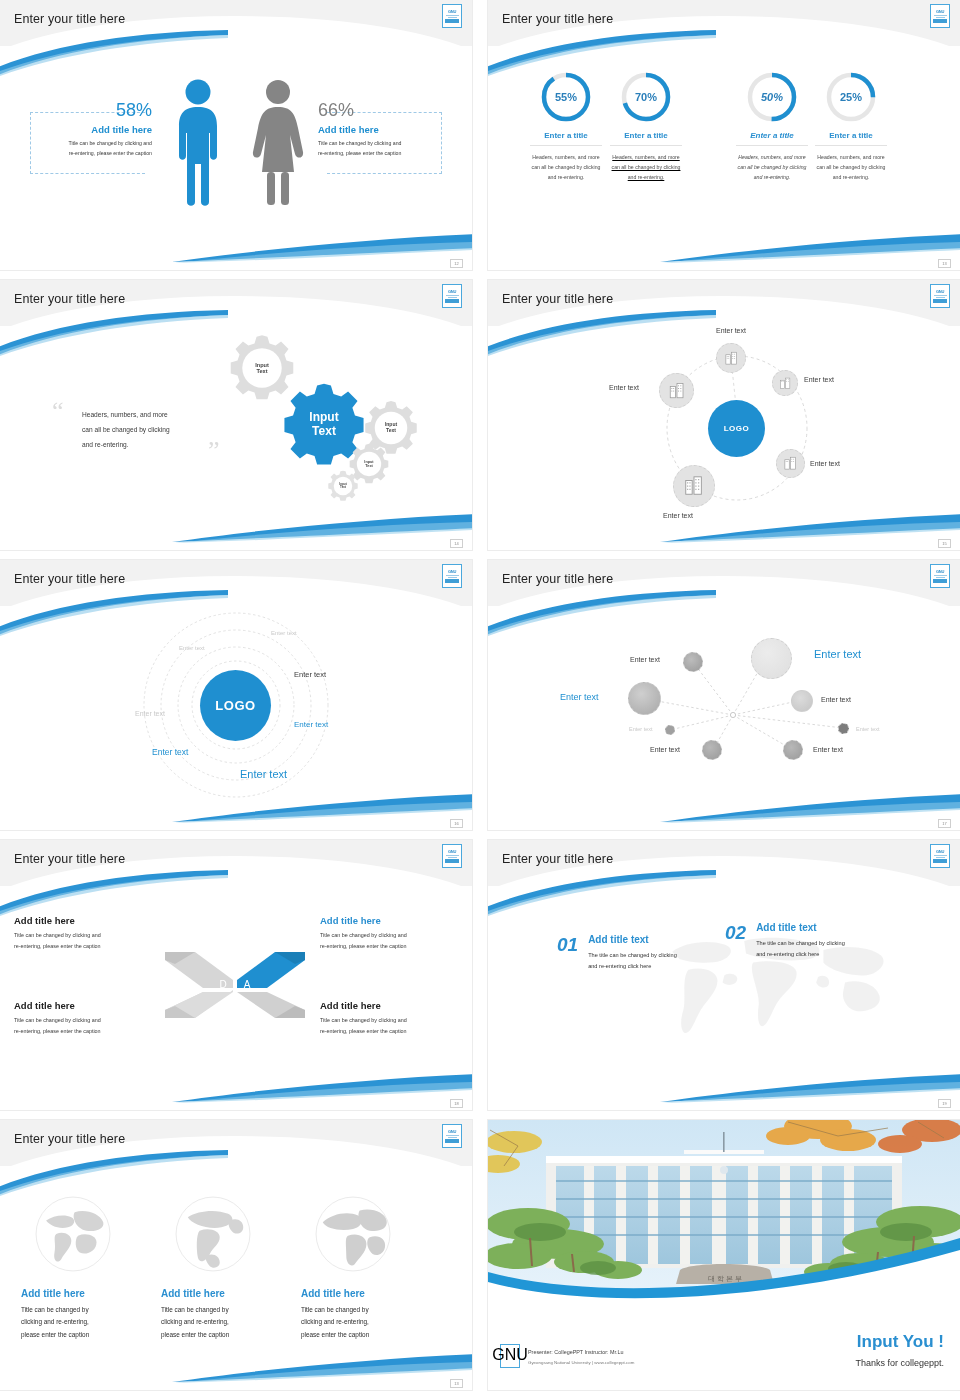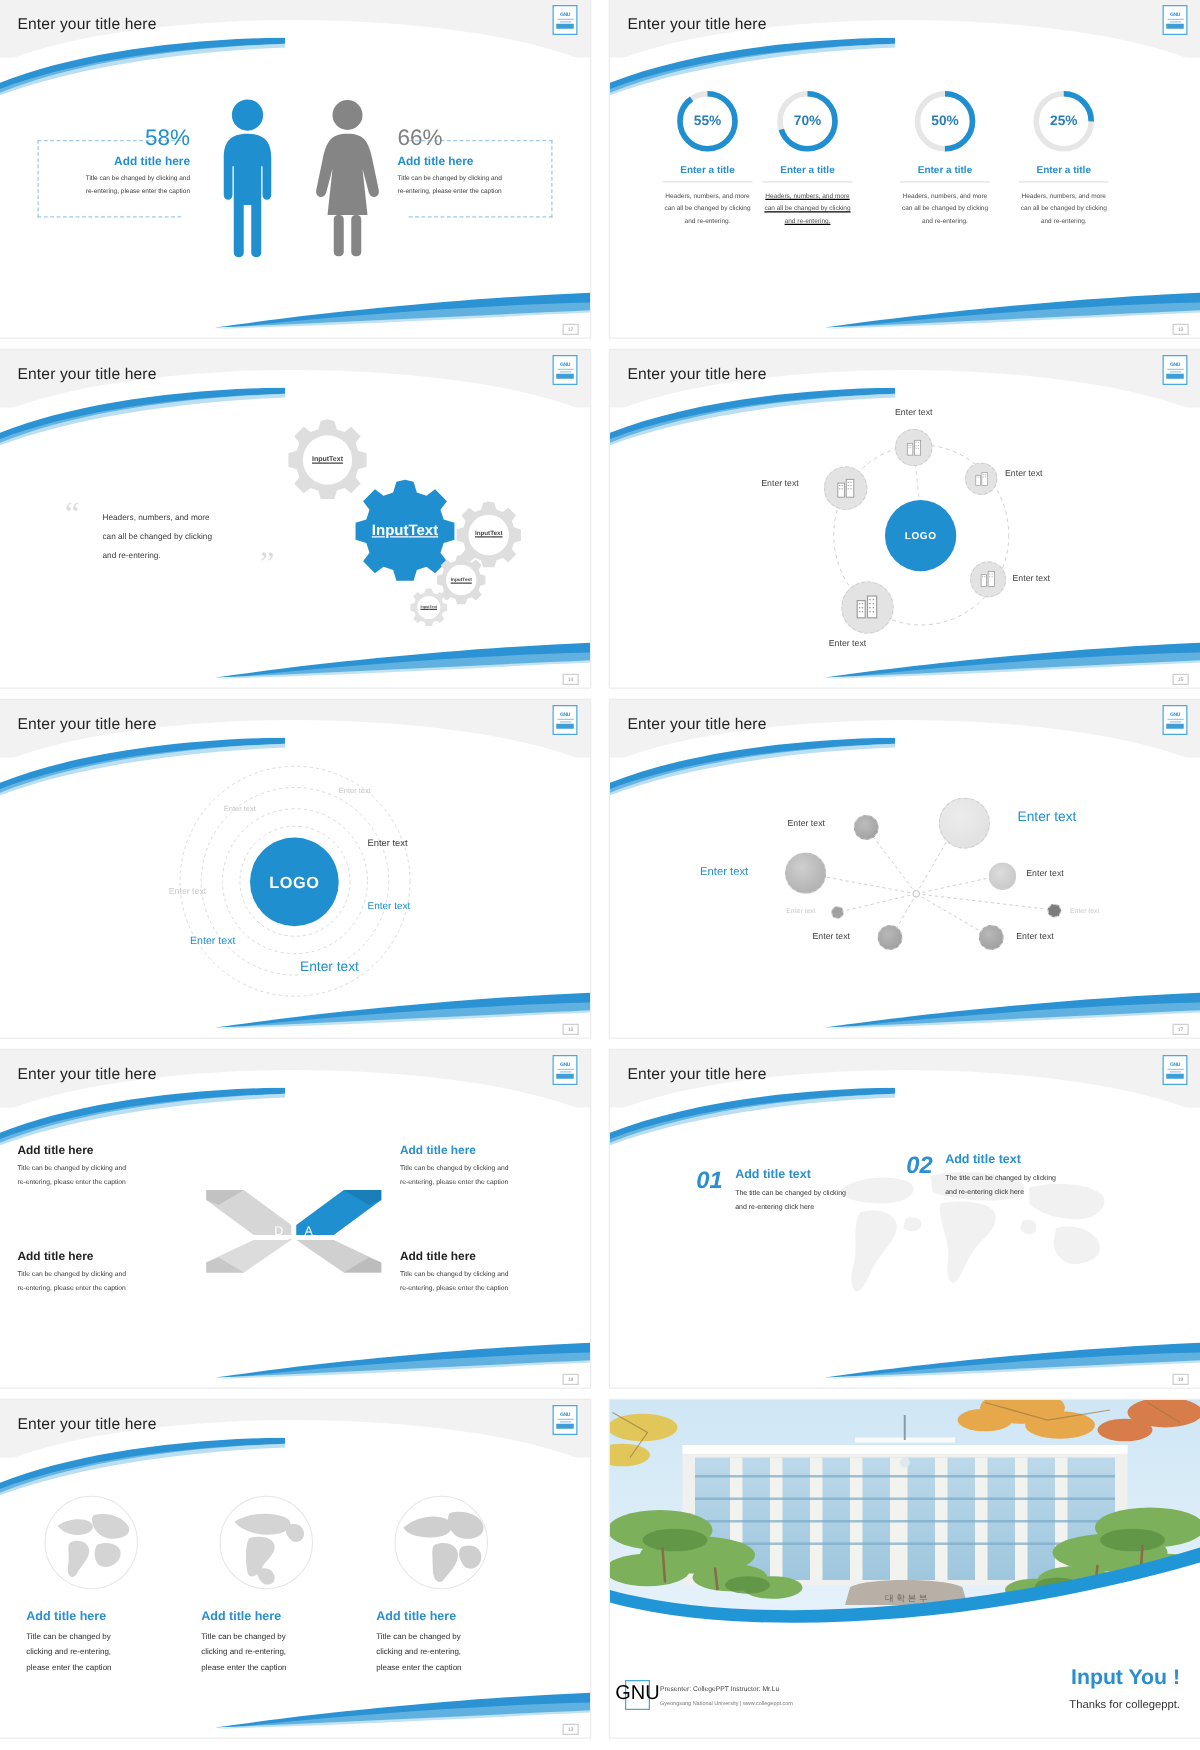--- a/index.html
+++ b/index.html
@@ -78,22 +78,22 @@
   .donut-wrap { position:relative; width:54px; height:54px; margin:0 auto; }
   .donut-val { position:absolute; inset:0; display:flex; align-items:center; justify-content:center;
     font-size:11px; font-weight:bold; color:#2a7fba; }
   .donut-title { font-size:8px; font-weight:bold; color:#2a8fd0; margin-top:7px;
     padding-bottom:5px; border-bottom:1px solid #e2e2e2; display:inline-block; width:72px;}
   .donut-desc { font-size:5.2px; color:#4a4a4a; line-height:1.95; margin-top:6px; padding:0 13px; }
 
   
   .quote { font-size:26px; color:#dcdcdc; font-family:"Liberation Serif",serif; position:absolute; line-height:1;}
   .s3-text { position:absolute; font-size:6.6px; color:#3a3a3a; line-height:2.25; width:150px; }
-  .gear-lbl { position:absolute; inset:0; display:flex; flex-direction:row;
-    align-items:center; justify-content:center; color:#444; line-height:1.15; font-weight:bold;text-decoration:underline;}
+  .gear-lbl { position:absolute; inset:0; display:flex; flex-direction:column;
+    align-items:center; justify-content:center; color:#444; line-height:1.15; font-weight:bold;}
 
   
   .lbl { position:absolute; font-size:7px; color:#3c3c3c; white-space:nowrap; }
   .lbl.blue { color:#1f8fd0; }
   .lbl.faint { color:#c9c9c9; }
   .lbl.big { font-size:11px; color:#1f8fd0; font-weight:normal; }
 
   
   .s7-h { font-size:9.5px; font-weight:bold; color:#222; }
   .s7-h.blue { color:#2a8fd0; }
@@ -229,21 +229,21 @@
           <svg width="54" height="54" viewBox="0 0 54 54">
             <circle cx="27" cy="27" r="22" fill="none" stroke="#e6e6e6" stroke-width="4.5"></circle>
             <circle cx="27" cy="27" r="22" fill="none" stroke="#1f8fd0" stroke-width="4.5" stroke-dasharray="96.8 165.8" stroke-linecap="butt" transform="rotate(-90 27 27)"></circle>
           </svg>
           <div class="donut-val">70%</div>
         </div>
         <div class="donut-title">Enter a title</div>
         <div class="donut-desc">Headers, numbers, and more can all be changed by clicking and re-entering.</div>
       </div>
 
-      <div class="donut-col" style="left:220px; top:70px;">
+      <div class="donut-col" style="left:236px; top:70px;font-style:italic;">
         <div class="donut-wrap">
           <svg width="54" height="54" viewBox="0 0 54 54">
             <circle cx="27" cy="27" r="22" fill="none" stroke="#e6e6e6" stroke-width="4.5"></circle>
             <circle cx="27" cy="27" r="22" fill="none" stroke="#1f8fd0" stroke-width="4.5" stroke-dasharray="69.1 193.5" stroke-linecap="butt" transform="rotate(-90 27 27)"></circle>
           </svg>
           <div class="donut-val">50%</div>
         </div>
         <div class="donut-title">Enter a title</div>
         <div class="donut-desc">Headers, numbers, and more can all be changed by clicking and re-entering.</div>
       </div>

